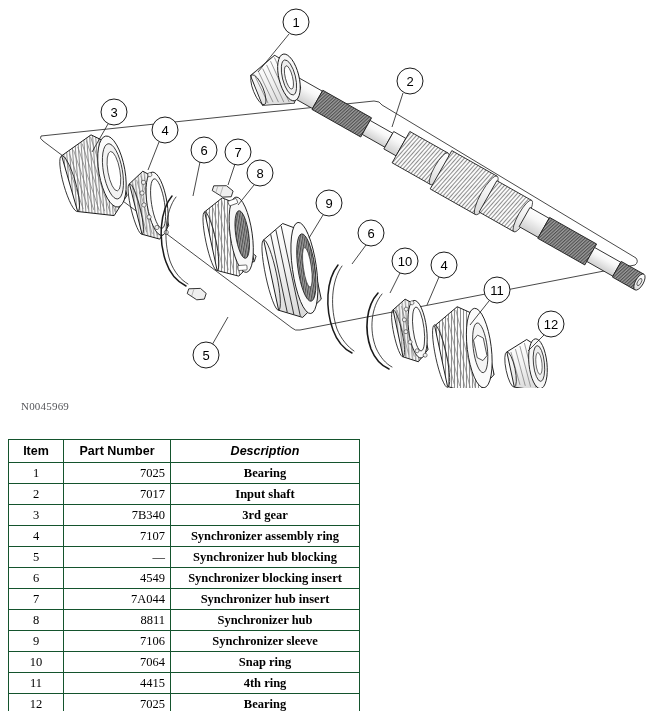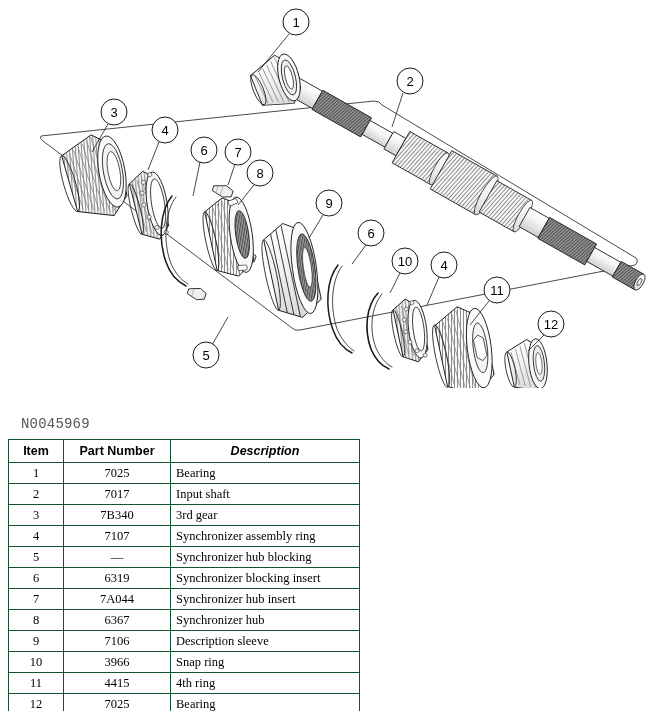--- a/index.html
+++ b/index.html
@@ -27,23 +27,23 @@
   #diagram-svg {
     display: block;
     width: 646px;
     height: 388px;
   }
 
   
   #figure-ref {
     position: absolute;
     left: 21px;
-    top: 416px;
-    font-family: Liberation Mono, monospace;
-    font-size: 14px;
+    top: 400px;
+    font-family: Liberation Serif, serif;
+    font-size: 11px;
     color: #55565a;
     letter-spacing: 0.2px;
     white-space: nowrap;
   }
 
   
   #parts-table-wrap {
     position: absolute;
     left: 8px;
     top: 439px;
@@ -80,28 +80,29 @@
   }
   table.parts-table tbody td {
     font-family: "Liberation Serif", "DejaVu Serif", serif;
     color: #000000;
   }
   td.col-item {
     text-align: center;
     width: 44px;
   }
   td.col-part {
-    text-align: center;
+    text-align: right;
     width: 96px;
     padding-left: 7px;
   }
   td.col-desc {
-    text-align: left;
+    text-align: center;
     width: 178px;
     padding-left: 7px;
+    font-weight: bold;
   }
   th.th-item { width: 44px; }
   th.th-part { width: 96px; }
   th.th-desc { width: 178px; font-style: italic; }
 
   
   .callout-num {
     font-family: "Liberation Sans", "DejaVu Sans", sans-serif;
     font-size: 13px;
     font-weight: normal;
@@ -475,41 +476,41 @@
           <td class="col-part">7107</td>
           <td class="col-desc">Synchronizer assembly ring</td>
         </tr>
         <tr>
           <td class="col-item">5</td>
           <td class="col-part">—</td>
           <td class="col-desc">Synchronizer hub blocking</td>
         </tr>
         <tr>
           <td class="col-item">6</td>
-          <td class="col-part">6319</td>
+          <td class="col-part">4549</td>
           <td class="col-desc">Synchronizer blocking insert</td>
         </tr>
         <tr>
           <td class="col-item">7</td>
           <td class="col-part">7A044</td>
           <td class="col-desc">Synchronizer hub insert</td>
         </tr>
         <tr>
           <td class="col-item">8</td>
-          <td class="col-part">6367</td>
+          <td class="col-part">8811</td>
           <td class="col-desc">Synchronizer hub</td>
         </tr>
         <tr>
           <td class="col-item">9</td>
           <td class="col-part">7106</td>
-          <td class="col-desc">Description sleeve</td>
+          <td class="col-desc">Synchronizer sleeve</td>
         </tr>
         <tr>
           <td class="col-item">10</td>
-          <td class="col-part">3966</td>
+          <td class="col-part">7064</td>
           <td class="col-desc">Snap ring</td>
         </tr>
         <tr>
           <td class="col-item">11</td>
           <td class="col-part">4415</td>
           <td class="col-desc">4th ring</td>
         </tr>
         <tr>
           <td class="col-item">12</td>
           <td class="col-part">7025</td>

